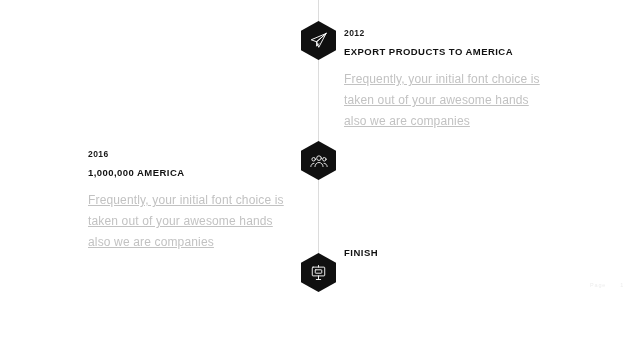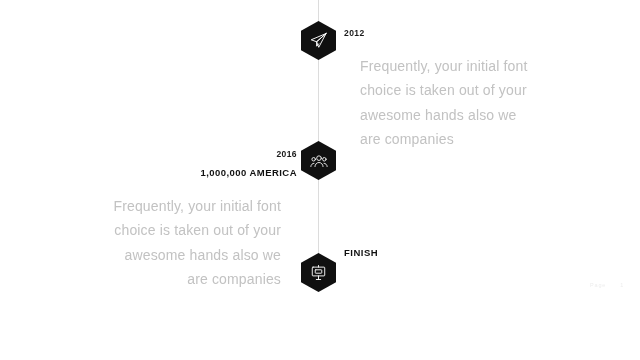--- a/index.html
+++ b/index.html
@@ -63,47 +63,48 @@
   
   .entry {
     position: absolute;
   }
   .entry-right {
     left: 344px;
     width: 200px;
     text-align: left;
   }
   .entry-left {
-    left: 97px;
+    left: 88px;
     width: 200px;
-    text-align: right;
+    text-align: left;
   }
 
   .entry-year {
     font-size: 8.5px;
     font-weight: bold;
     color: #1a1a1a;
     letter-spacing: 0.4px;
     margin: 0 0 9px 0;
     line-height: 1;
   }
   .entry-title {
     font-size: 9.5px;
     font-weight: bold;
     color: #111111;
     letter-spacing: 0.45px;
     margin: 0 0 12px 0;
     line-height: 1.1;
   }
   .entry-body {
-    font-size: 14px;
+    font-size: 12px;
     color: #c2c2c2;
     line-height: 1.75;
-    margin: 16px;
+    margin: 0;
     letter-spacing: 0.15px;
+    text-decoration: underline;
   }
 
   .entry-1 { top: 29px; }
   .entry-2 { top: 150px; }
 
   
   .finish-label {
     position: absolute;
     left: 344px;
     top: 248px;
@@ -166,20 +167,21 @@
         <rect x="7.4" y="8.2" width="9.2" height="4.8" rx="0.7"></rect>
         <path d="M12 2.1 L12 4.4"></path>
         <path d="M12 16.8 L12 21.9"></path>
         <path d="M8.9 21.9 L15.1 21.9"></path>
       </svg>
     </div>
   </div>
 
   <div class="entry entry-right entry-1">
     <p class="entry-year">2012</p>
+    <p class="entry-title">EXPORT PRODUCTS TO AMERICA</p>
     <p class="entry-body">Frequently, your initial font choice is taken out of your awesome hands also we are companies</p>
   </div>
 
   <div class="entry entry-left entry-2">
     <p class="entry-year">2016</p>
     <p class="entry-title">1,000,000 AMERICA</p>
     <p class="entry-body">Frequently, your initial font choice is taken out of your awesome hands also we are companies</p>
   </div>
 
   <div class="finish-label">FINISH</div>

